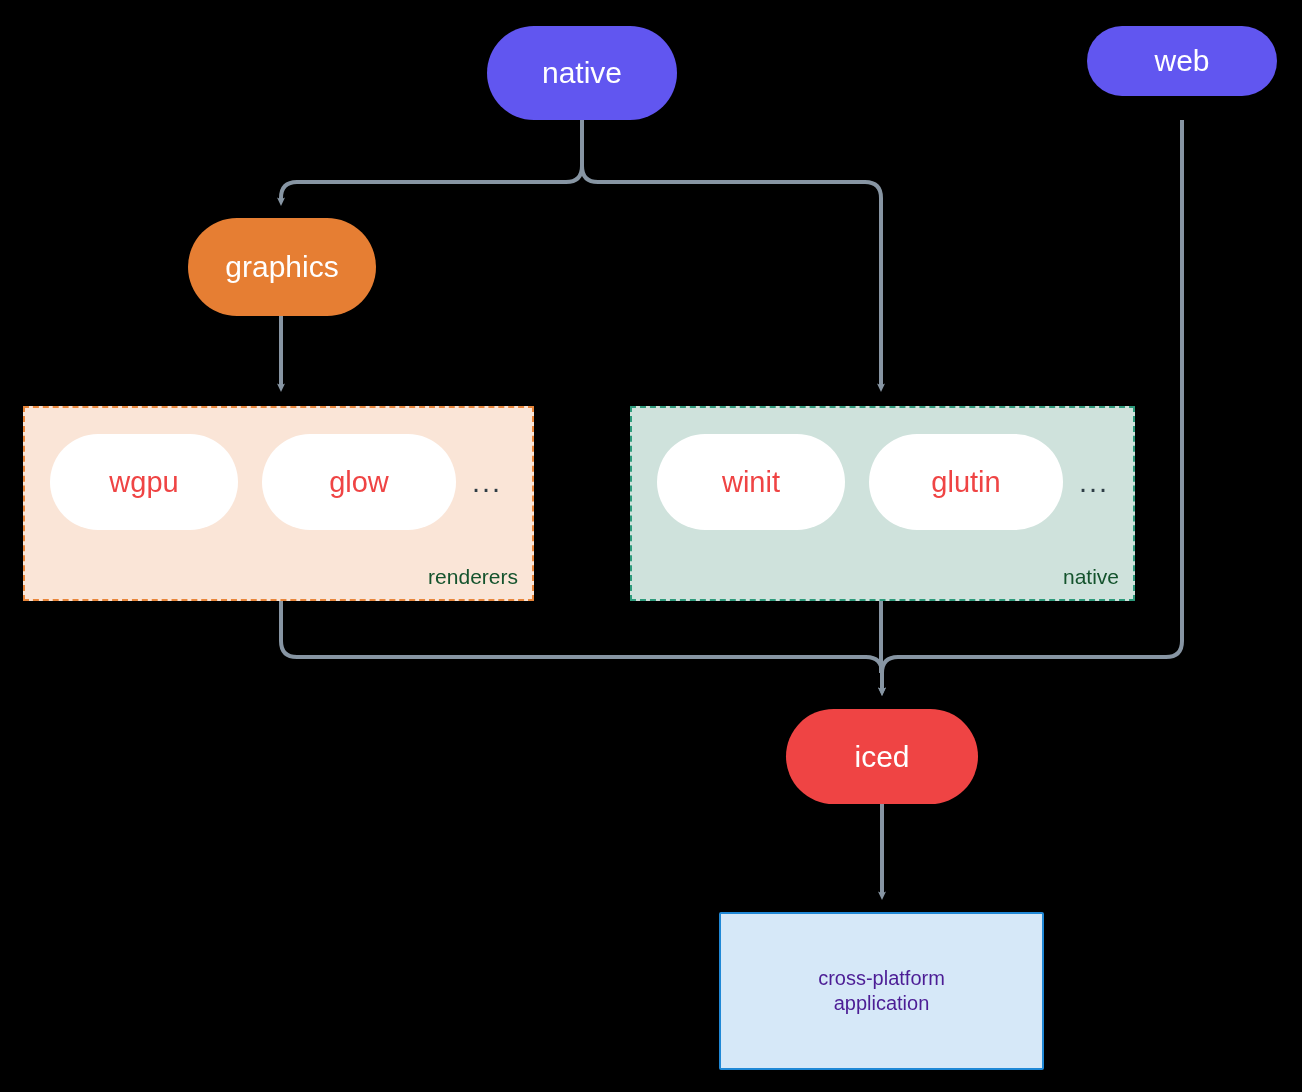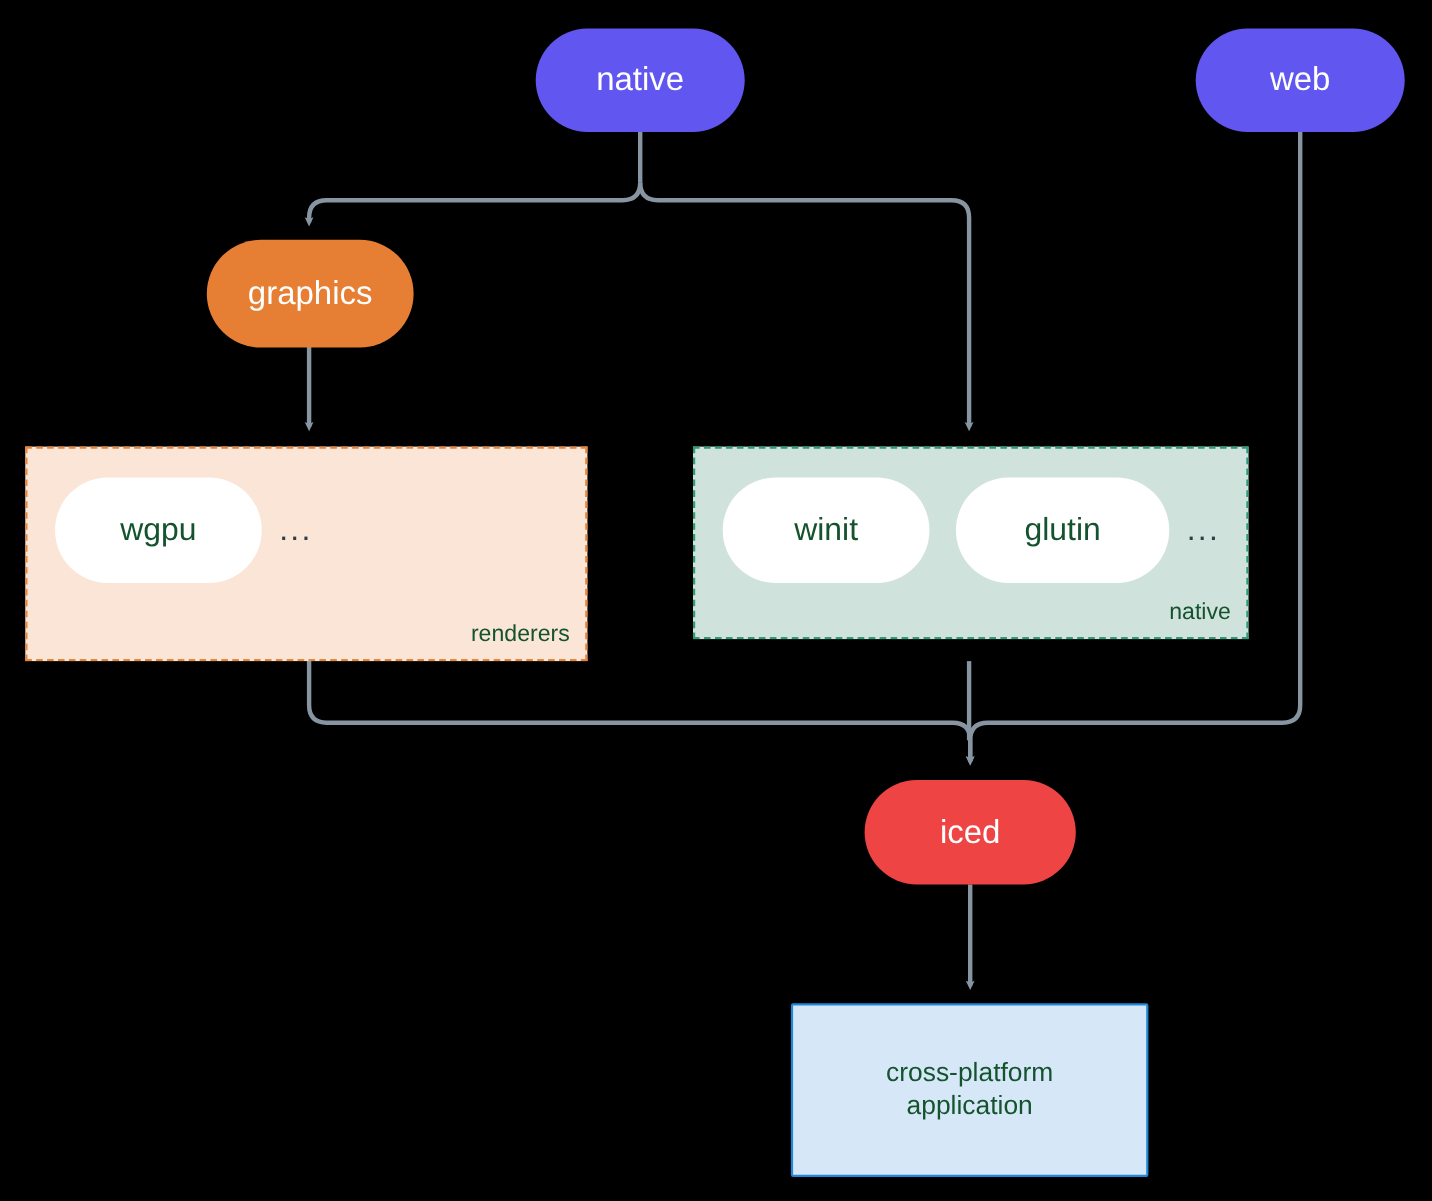--- a/index.html
+++ b/index.html
@@ -51,21 +51,21 @@
     background: #6156F0;
   }
   #node-native .node-label {
     color: #ffffff;
     font-size: 30px;
   }
 
   
   #node-web {
     left: 1087px; top: 26px;
-    width: 190px; height: 94px;
+    width: 190px; height: 70px;
     background: #6156F0;
   }
   #node-web .node-label {
     color: #ffffff;
     font-size: 30px;
   }
 
   
   #node-graphics {
     left: 188px;  top: 218px;
@@ -90,22 +90,22 @@
 
   
   #node-application {
     left: 719px;  top: 912px;
     width: 325px; height: 158px;
     background: #D6E8F8;
     border: 2px solid #2088D6;
     border-radius: 2px;
   }
   #node-application .node-label {
-    color: #14532d;
-    font-size: 24px;
+    color: #4c1d95;
+    font-size: 20px;
   }
 
   
   .group {
     position: absolute;
     box-sizing: border-box;
     z-index: 4;
   }
   .group-title {
     position: absolute;
@@ -124,21 +124,21 @@
     align-items: center;
   }
   .chip {
     box-sizing: border-box;
     height: 96px;
     background: #ffffff;
     border-radius: 999px;
     display: flex;
     align-items: center;
     justify-content: center;
-    color: #14532d;
+    color: #ef4444;
     font-size: 29px;
     white-space: pre;
   }
   .chip-ellipsis {
     color: #2F3E46;
     font-size: 29px;
     letter-spacing: 2px;
     white-space: pre;
     display: flex;
     align-items: center;
@@ -154,21 +154,21 @@
     border: 2px dashed #E8863B;
   }
   #group-renderers .group-items { left: 25px; }
   #group-renderers .chip:nth-child(1) { width: 188px; }
   #group-renderers .chip:nth-child(2) { width: 194px; margin-left: 24px; }
   #group-renderers .chip-ellipsis { width: 62px; }
 
   
   #group-shells {
     left: 630px; top: 406px;
-    width: 505px; height: 175px;
+    width: 505px; height: 195px;
     background: #CFE2DC;
     border: 2px dashed #2E9B7C;
   }
   #group-shells .group-items { left: 25px; }
   #group-shells .chip:nth-child(1) { width: 188px; }
   #group-shells .chip:nth-child(2) { width: 194px; margin-left: 24px; }
   #group-shells .chip-ellipsis { width: 62px; }
 </style>
 </head>
 <body>
@@ -210,20 +210,21 @@
     <span class="node-label">web</span>
   </div>
 
   <div class="node pill" id="node-graphics">
     <span class="node-label">graphics</span>
   </div>
 
   <div class="group" id="group-renderers">
     <div class="group-items">
       <div class="chip">wgpu</div>
+      <div class="chip">glow</div>
       <div class="chip-ellipsis">...</div>
     </div>
     <div class="group-title">renderers</div>
   </div>
 
   <div class="group" id="group-shells">
     <div class="group-items">
       <div class="chip">winit</div>
       <div class="chip">glutin</div>
       <div class="chip-ellipsis">...</div>

